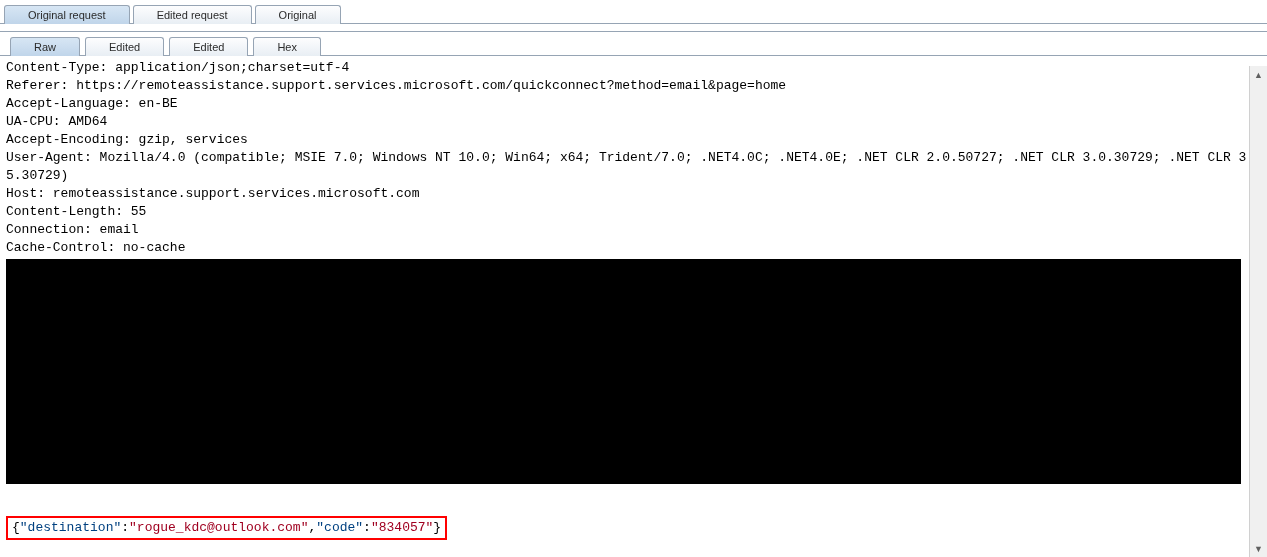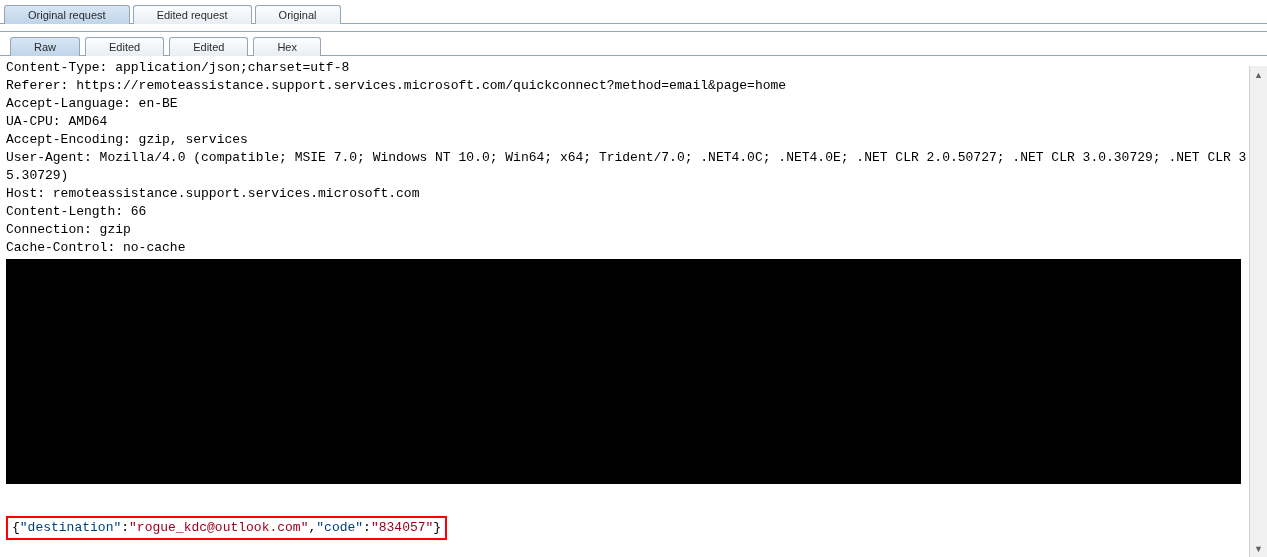--- a/index.html
+++ b/index.html
@@ -122,29 +122,29 @@
 
   <div class="sub-wrap">
     <div class="sub-tabbar">
       <div class="tab active">Raw</div>
       <div class="tab">Edited</div>
       <div class="tab">Edited</div>
       <div class="tab">Hex</div>
     </div>
   </div>
 
-  <div class="content-area"><span>Content-Type: application/json;charset=utf-8</span>
+  <div class="content-area"><span>Content-Type: application/json;charset=utf-4</span>
 <span>Referer: https://remoteassistance.support.services.microsoft.com/quickconnect?method=email&amp;page=home</span>
 <span>Accept-Language: en-BE</span>
 <span>UA-CPU: AMD64</span>
 <span>Accept-Encoding: gzip, services</span>
 <span>User-Agent: Mozilla/4.0 (compatible; MSIE 7.0; Windows NT 10.0; Win64; x64; Trident/7.0; .NET4.0C; .NET4.0E; .NET CLR 2.0.50727; .NET CLR 3.0.30729; .NET CLR 3.5.30729)</span>
 <span>Host: remoteassistance.support.services.microsoft.com</span>
-<span>Content-Length: 66</span>
-<span>Connection: gzip</span>
+<span>Content-Length: 55</span>
+<span>Connection: email</span>
 <span>Cache-Control: no-cache</span>
 <div class="black-block"></div><div class="redacted-line"></div><span class="highlight-box"><span class="json-brace">{</span><span class="json-key">"destination"</span><span class="json-brace">:</span><span class="json-str">"rogue_kdc@outlook.com"</span><span class="json-brace">,</span><span class="json-key">"code"</span><span class="json-brace">:</span><span class="json-str">"834057"</span><span class="json-brace">}</span></span></div>
 
   <div class="scrollbar">
     <div class="scroll-btn">▲</div>
     <div class="scroll-btn">▼</div>
   </div>
 
 </div>
 

